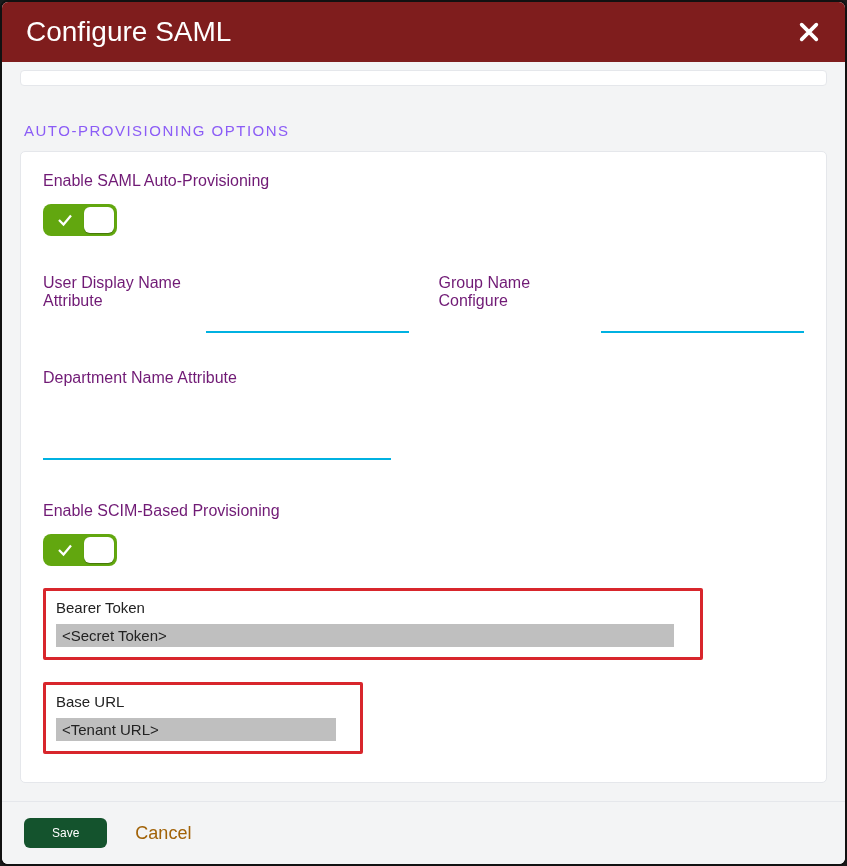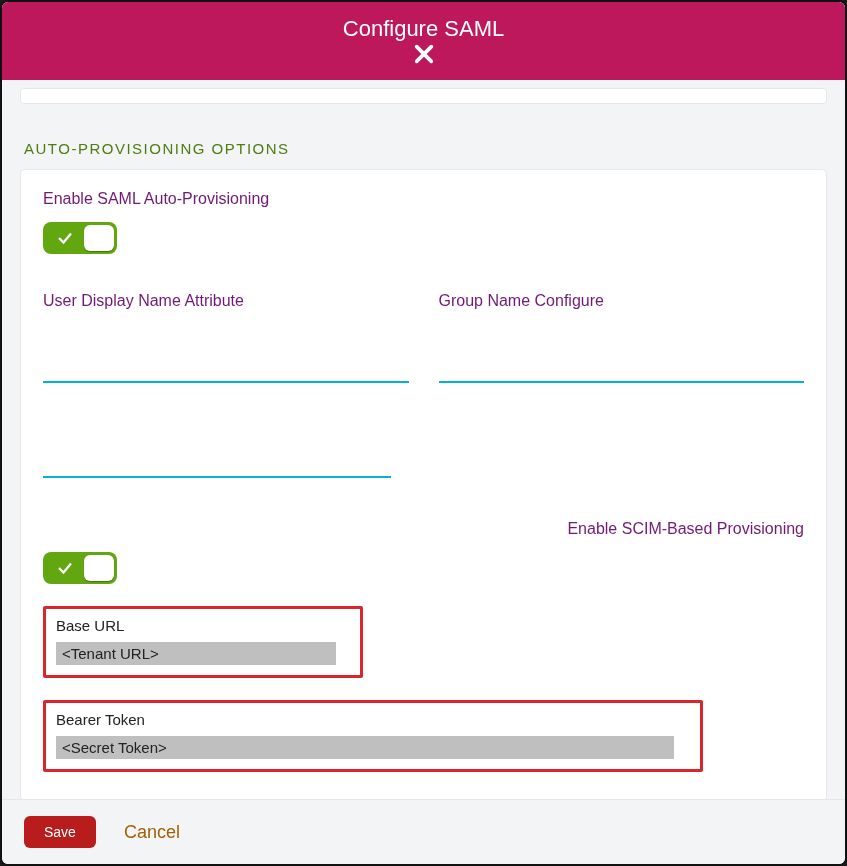--- a/index.html
+++ b/index.html
@@ -18,29 +18,28 @@
     border-radius: 8px;
     overflow: hidden;
     position: relative;
     display: flex;
     flex-direction: column;
     border: 2px solid #111;
   }
 
   
   .modal-header {
-    background: #be185d;
+    background: #7f1d1d;
     color: #fff;
     display: flex;
     align-items: center;
     justify-content: space-between;
     padding: 14px 24px;
-    font-size: 22px;
+    font-size: 28px;
     font-weight: 400;
-    flex-direction: column;
   }
   .close-icon {
     width: 24px; height: 24px;
     cursor: pointer;
     display: flex; align-items: center; justify-content: center;
   }
   .close-icon svg { fill: #fff; }
 
   
   .modal-body-wrap {
@@ -52,21 +51,21 @@
   
   .prev-panel {
     background: #fff;
     border: 1px solid #e5e7eb;
     border-radius: 4px;
     height: 16px;
     margin-bottom: 36px;
   }
 
   .section-title {
-    color: #4d7c0f;
+    color: #8b5cf6;
     font-size: 15px;
     letter-spacing: 1.5px;
     font-weight: 500;
     margin-bottom: 12px;
     padding-left: 4px;
   }
 
   .panel {
     background: #fff;
     border: 1px solid #e5e7eb;
@@ -109,40 +108,40 @@
 
   
   .attr-row {
     display: flex;
     gap: 30px;
     margin-top: 38px;
   }
   .attr-col {
     flex: 1;
     display: flex;
-    flex-direction: column;
+    flex-direction: row;
   }
   .line-input {
     border: none;
     border-bottom: 2px solid #00b1e1;
     font-size: 15px;
     padding: 8px 2px 4px 2px;
     outline: none;
     background: transparent;
     margin-top: 28px;
   }
 
   .dept-row {
     margin-top: 36px;
     width: 348px;
     display: flex;
     flex-direction: column;
   }
 
-  .scim-block { margin-top: 42px; text-align: right; }
+  .scim-block { margin-top: 42px; }
 
   
   .red-box {
     border: 3px solid #d8262c;
     padding: 8px 10px 10px 10px;
     margin-top: 22px;
     border-radius: 2px;
   }
   .ro-label {
     font-size: 15px;
@@ -171,25 +170,25 @@
   
   .modal-footer {
     background: #f3f4f5;
     border-top: 1px solid #e5e7eb;
     padding: 16px 22px;
     display: flex;
     align-items: center;
     gap: 28px;
   }
   .btn-save {
-    background: #b91c1c;
+    background: #14532d;
     color: #fff;
-    font-size: 14px;
+    font-size: 12px;
     font-weight: 500;
-    padding: 8px 20px;
+    padding: 8px 28px;
   }
   .link-cancel {
     color: #a16207;
     font-size: 18px;
     cursor: pointer;
     background: none;
     border: none;
   }
 
   
@@ -233,43 +232,44 @@
           <span class="field-label">User Display Name Attribute</span>
           <input class="line-input" type="text" value="" style="">
         </div>
         <div class="attr-col">
           <span class="field-label">Group Name Configure</span>
           <input class="line-input" type="text" value="" style="">
         </div>
       </div>
 
       <div class="dept-row">
+        <span class="field-label">Department Name Attribute</span>
         <input class="line-input" type="text" value="" style="">
       </div>
 
       <div class="scim-block">
         <div class="field-label">Enable SCIM-Based Provisioning</div>
         <div class="toggle">
           <span class="check">
             <svg viewBox="0 0 24 24" width="18" height="18">
                 <polyline points="4,12 10,18 20,6"></polyline>
               </svg>
           </span>
           <span class="knob"></span>
         </div>
       </div>
 
+      <div class="red-box" style="width:660px">
+        <div class="ro-label">Bearer Token</div>
+        <span class="ro-value wide">&lt;Secret Token&gt;</span>
+      </div>
+
       <div class="red-box" style="width:320px">
         <div class="ro-label">Base URL</div>
         <span class="ro-value">&lt;Tenant URL&gt;</span>
-      </div>
-
-      <div class="red-box" style="width:660px">
-        <div class="ro-label">Bearer Token</div>
-        <span class="ro-value wide">&lt;Secret Token&gt;</span>
       </div>
 
     </div>
   </div>
 
   <div class="modal-footer">
     <button class="btn btn-save">Save</button>
     <button class="link-cancel">Cancel</button>
   </div>
 

